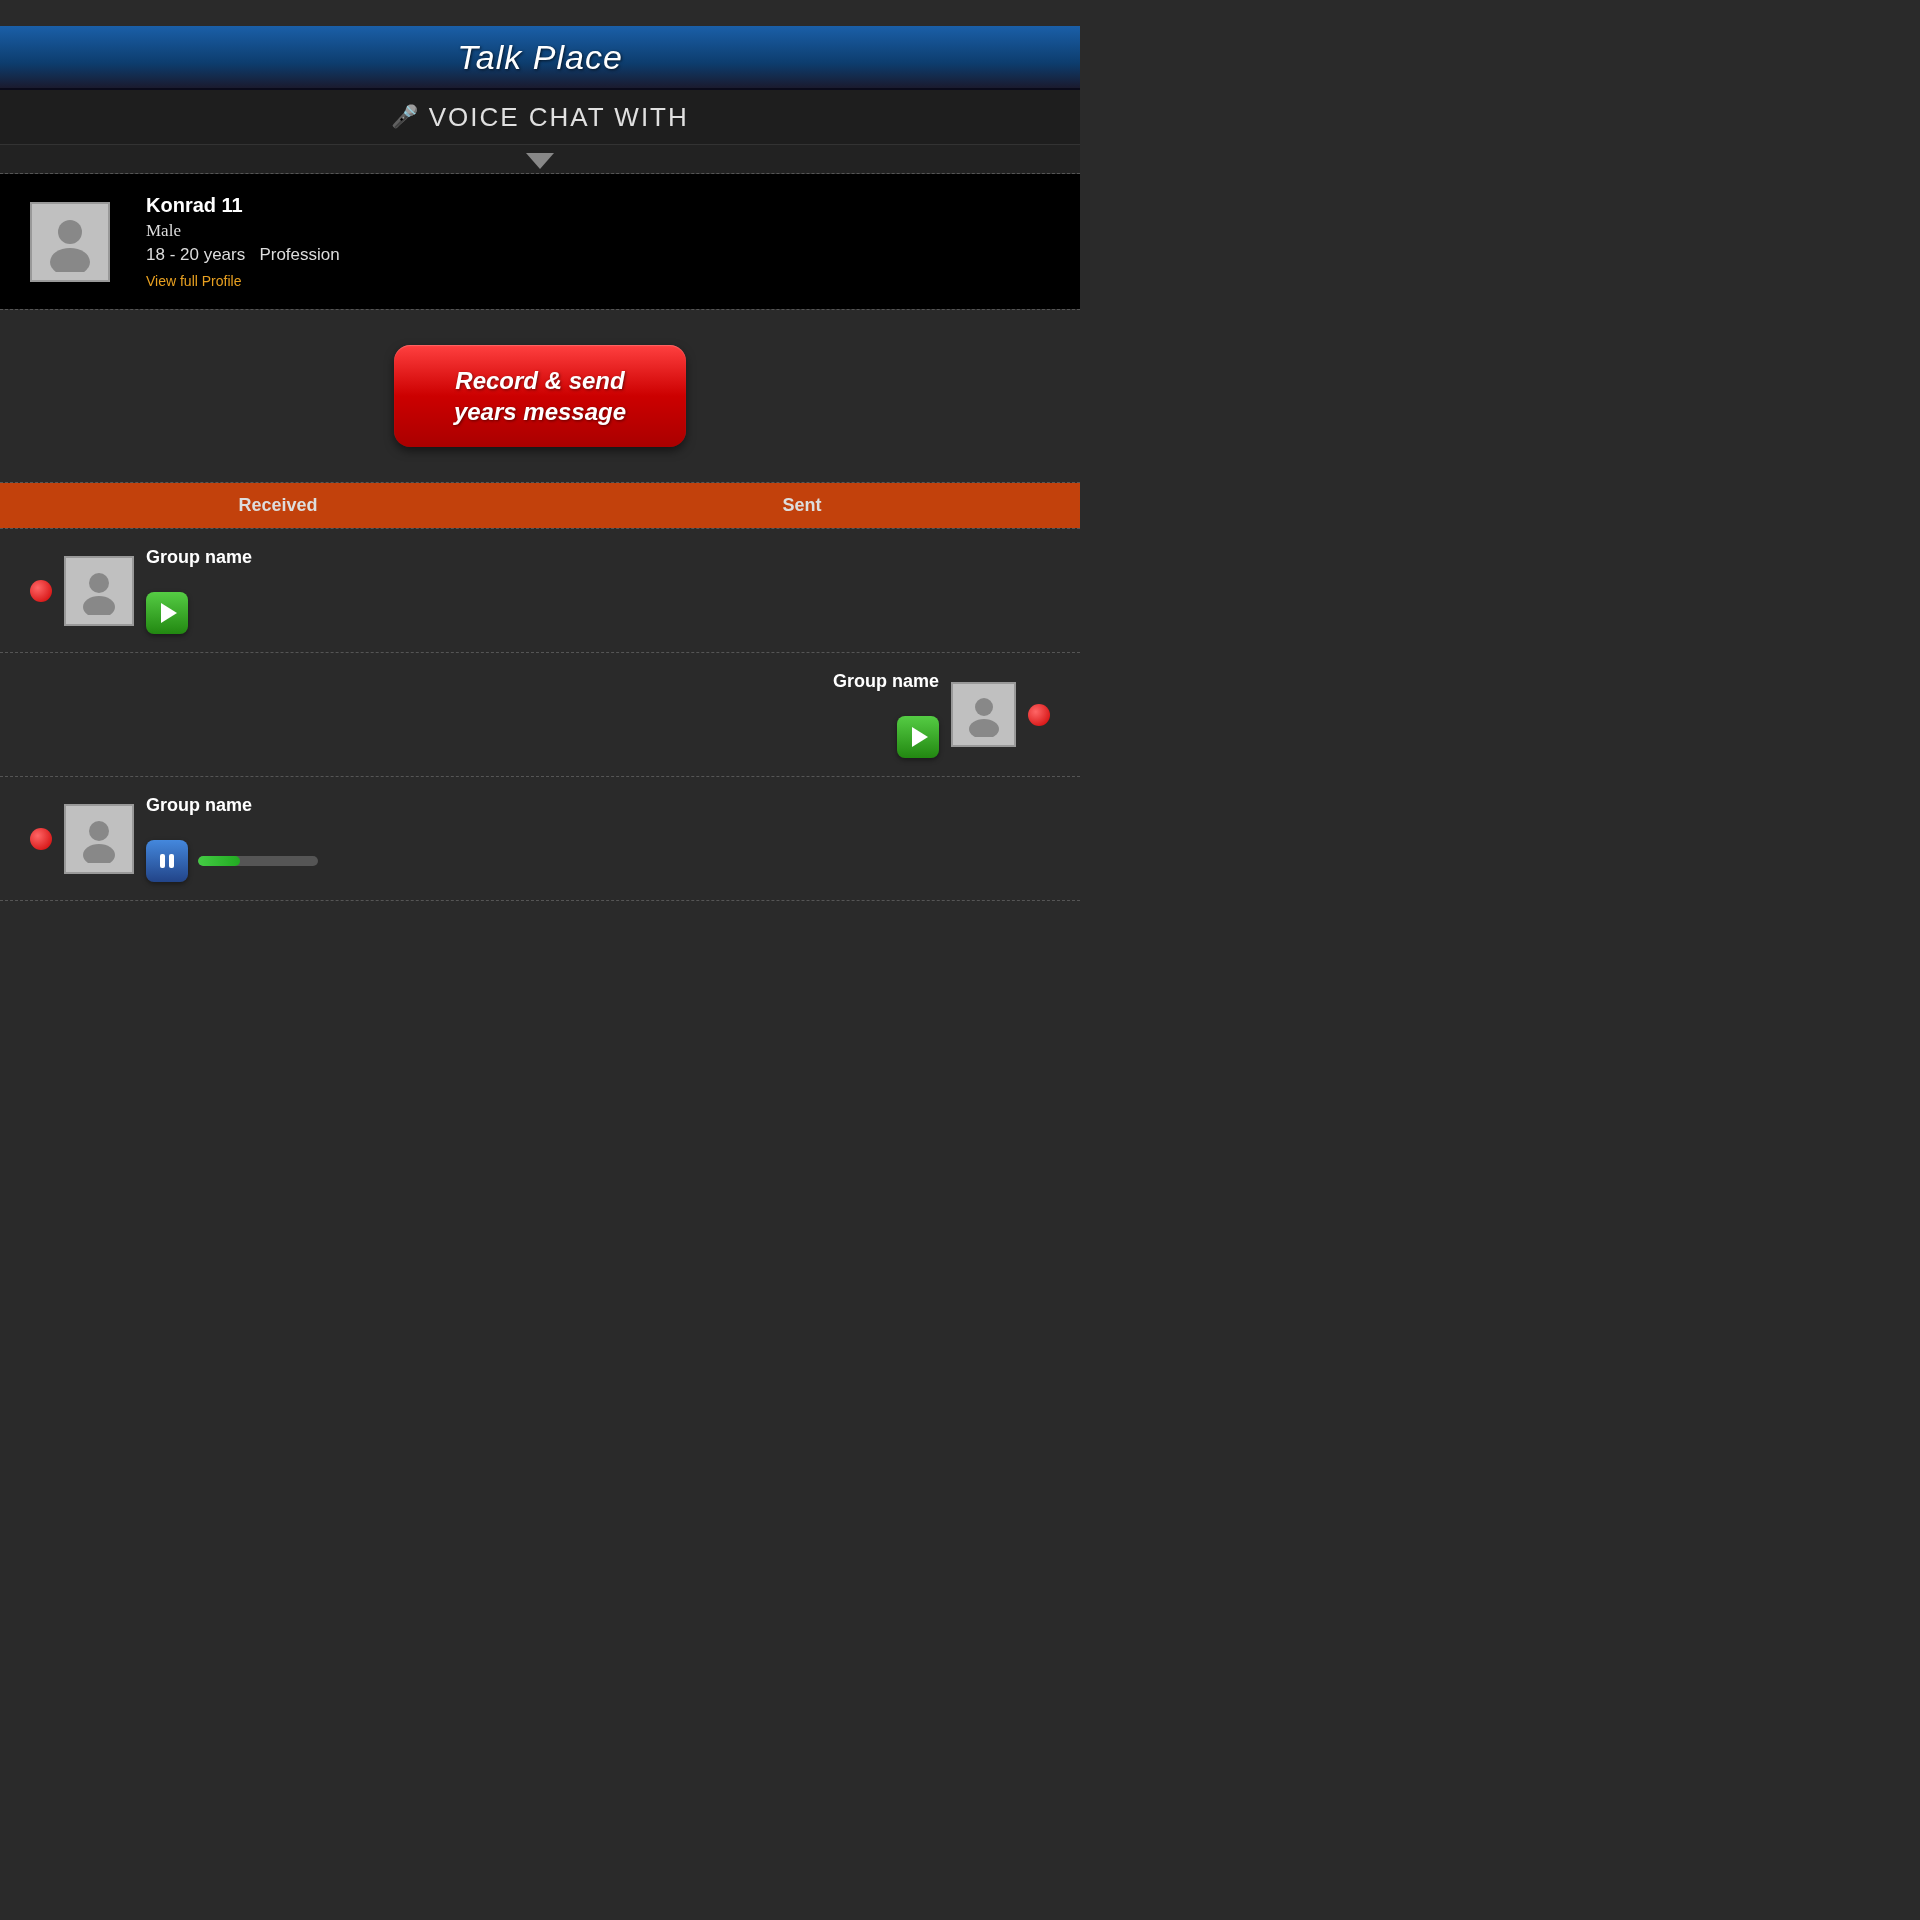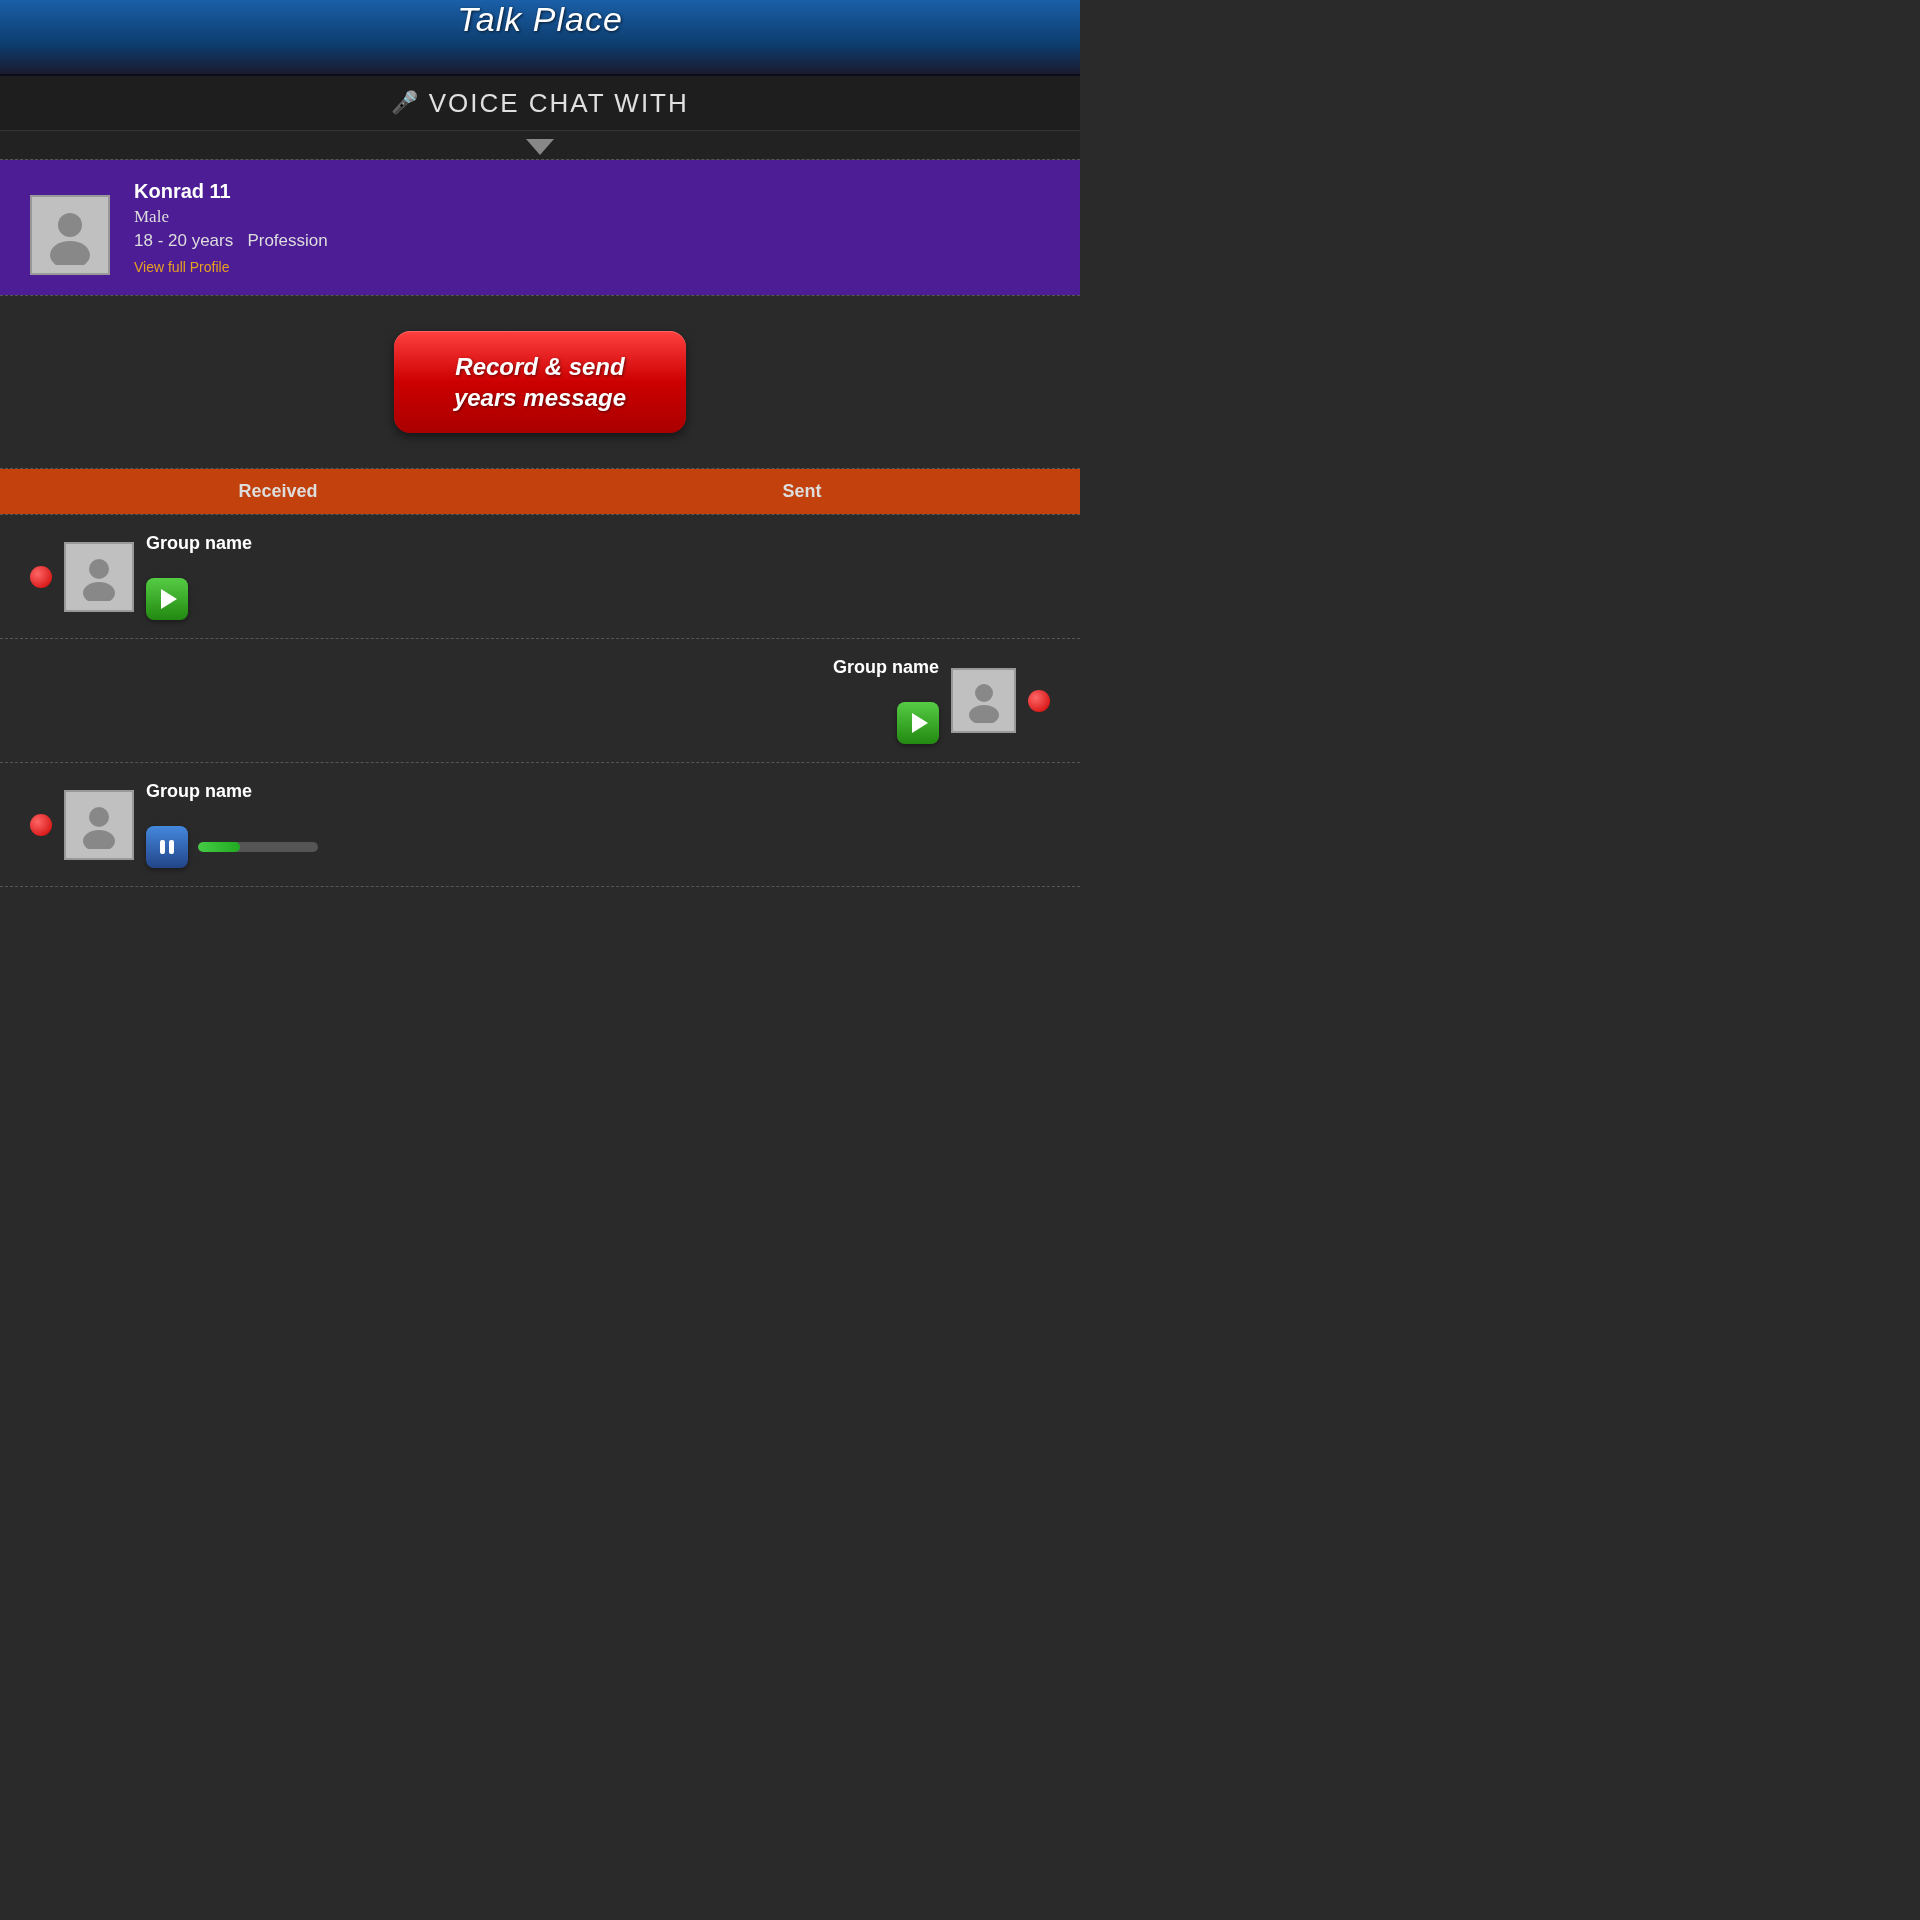--- a/index.html
+++ b/index.html
@@ -9,25 +9,26 @@
       font-family: Arial, sans-serif;
       width: 1080px;
       min-height: 1080px;
       color: #fff;
       overflow-x: hidden;
     }
 
     
     .header {
       background: linear-gradient(180deg, #1a5fa8 0%, #0d3d6e 60%, #1a1a2e 100%);
-      height: 76px;
-      display: flex;
-      align-items: flex-start;
+      height: 64px;
+      display: flex;
+      align-items: center;
       justify-content: center;
       border-bottom: 2px solid #0a0a1a;
+      margin-top: 26px;
     }
 
     .app-title {
       font-family: 'Brush Script MT', cursive, sans-serif;
       font-size: 34px;
       color: #fff;
       font-style: italic;
       letter-spacing: 1px;
       text-shadow: 1px 1px 3px rgba(0,0,0,0.7);
     }
@@ -74,25 +75,25 @@
 
     
     .dashed-sep {
       border: none;
       border-top: 1px dashed #555;
       margin: 0;
     }
 
     
     .profile-section {
-      background: #4c1d95;
+      background: #000000;
       padding: 20px 30px;
       display: flex;
-      align-items: flex-end;
-      gap: 24px;
+      align-items: center;
+      gap: 36px;
     }
 
     .avatar-box {
       width: 80px;
       height: 80px;
       background: #c0c0c0;
       border: 2px solid #999;
       display: flex;
       align-items: center;
       justify-content: center;

